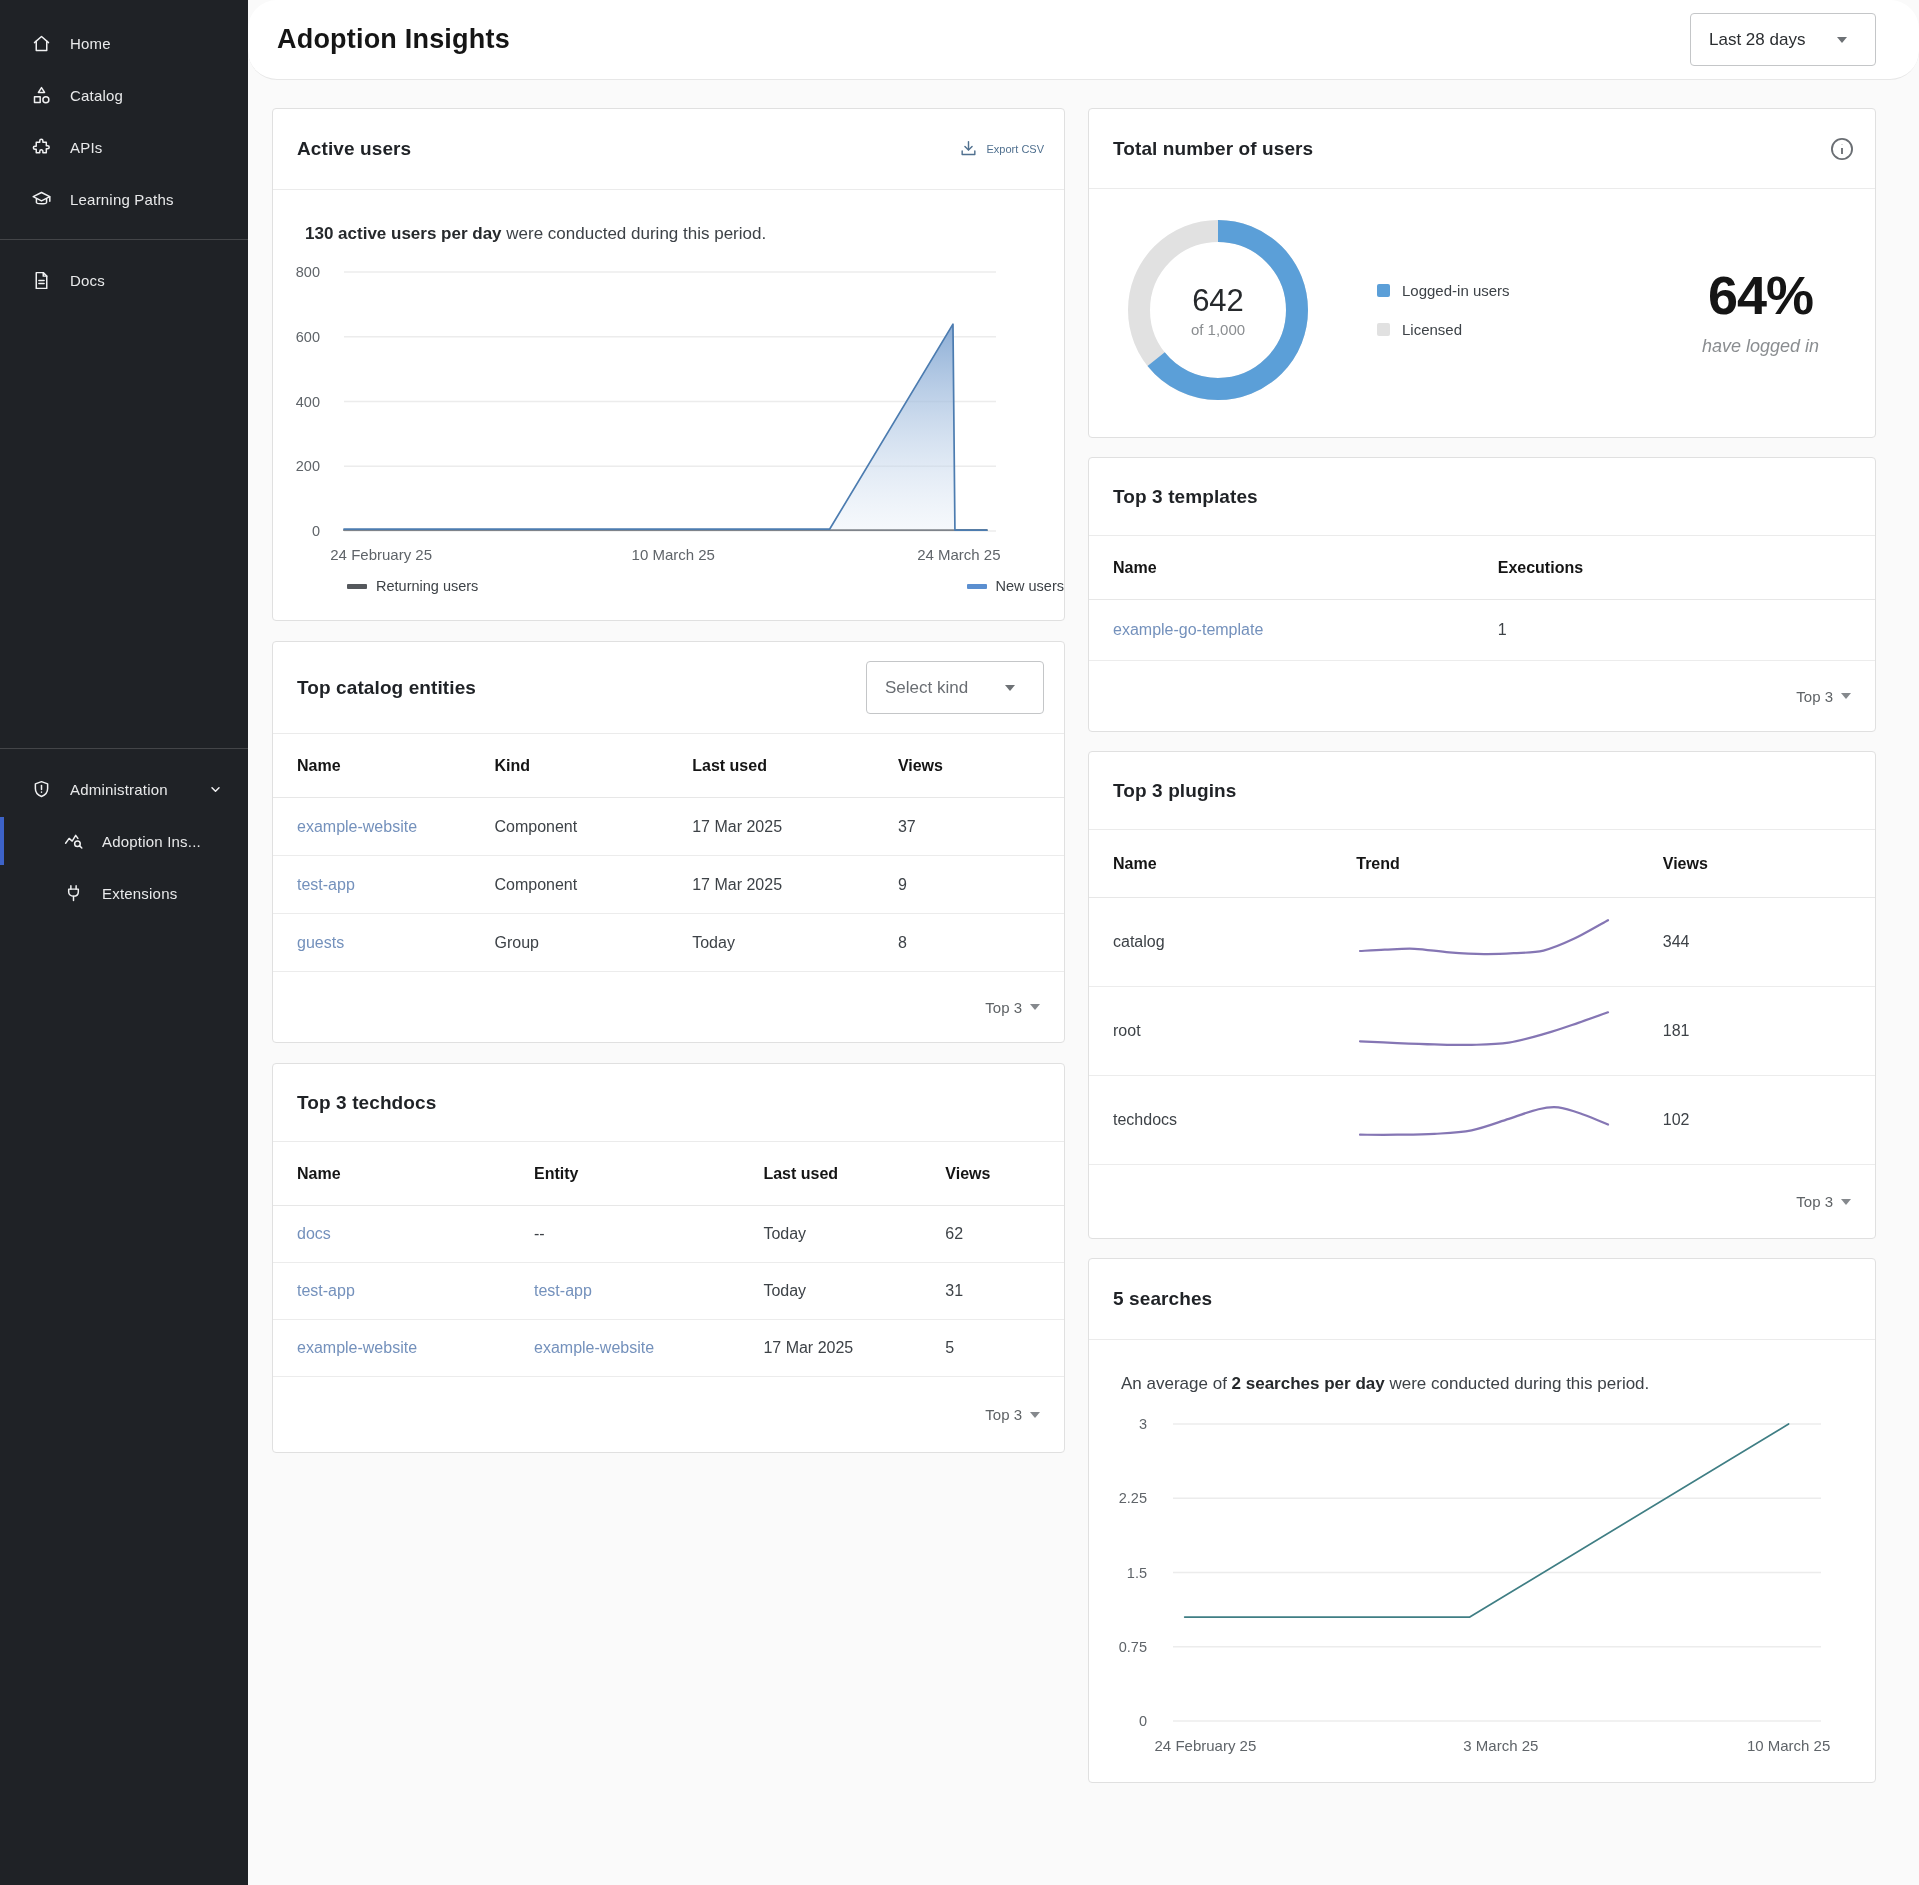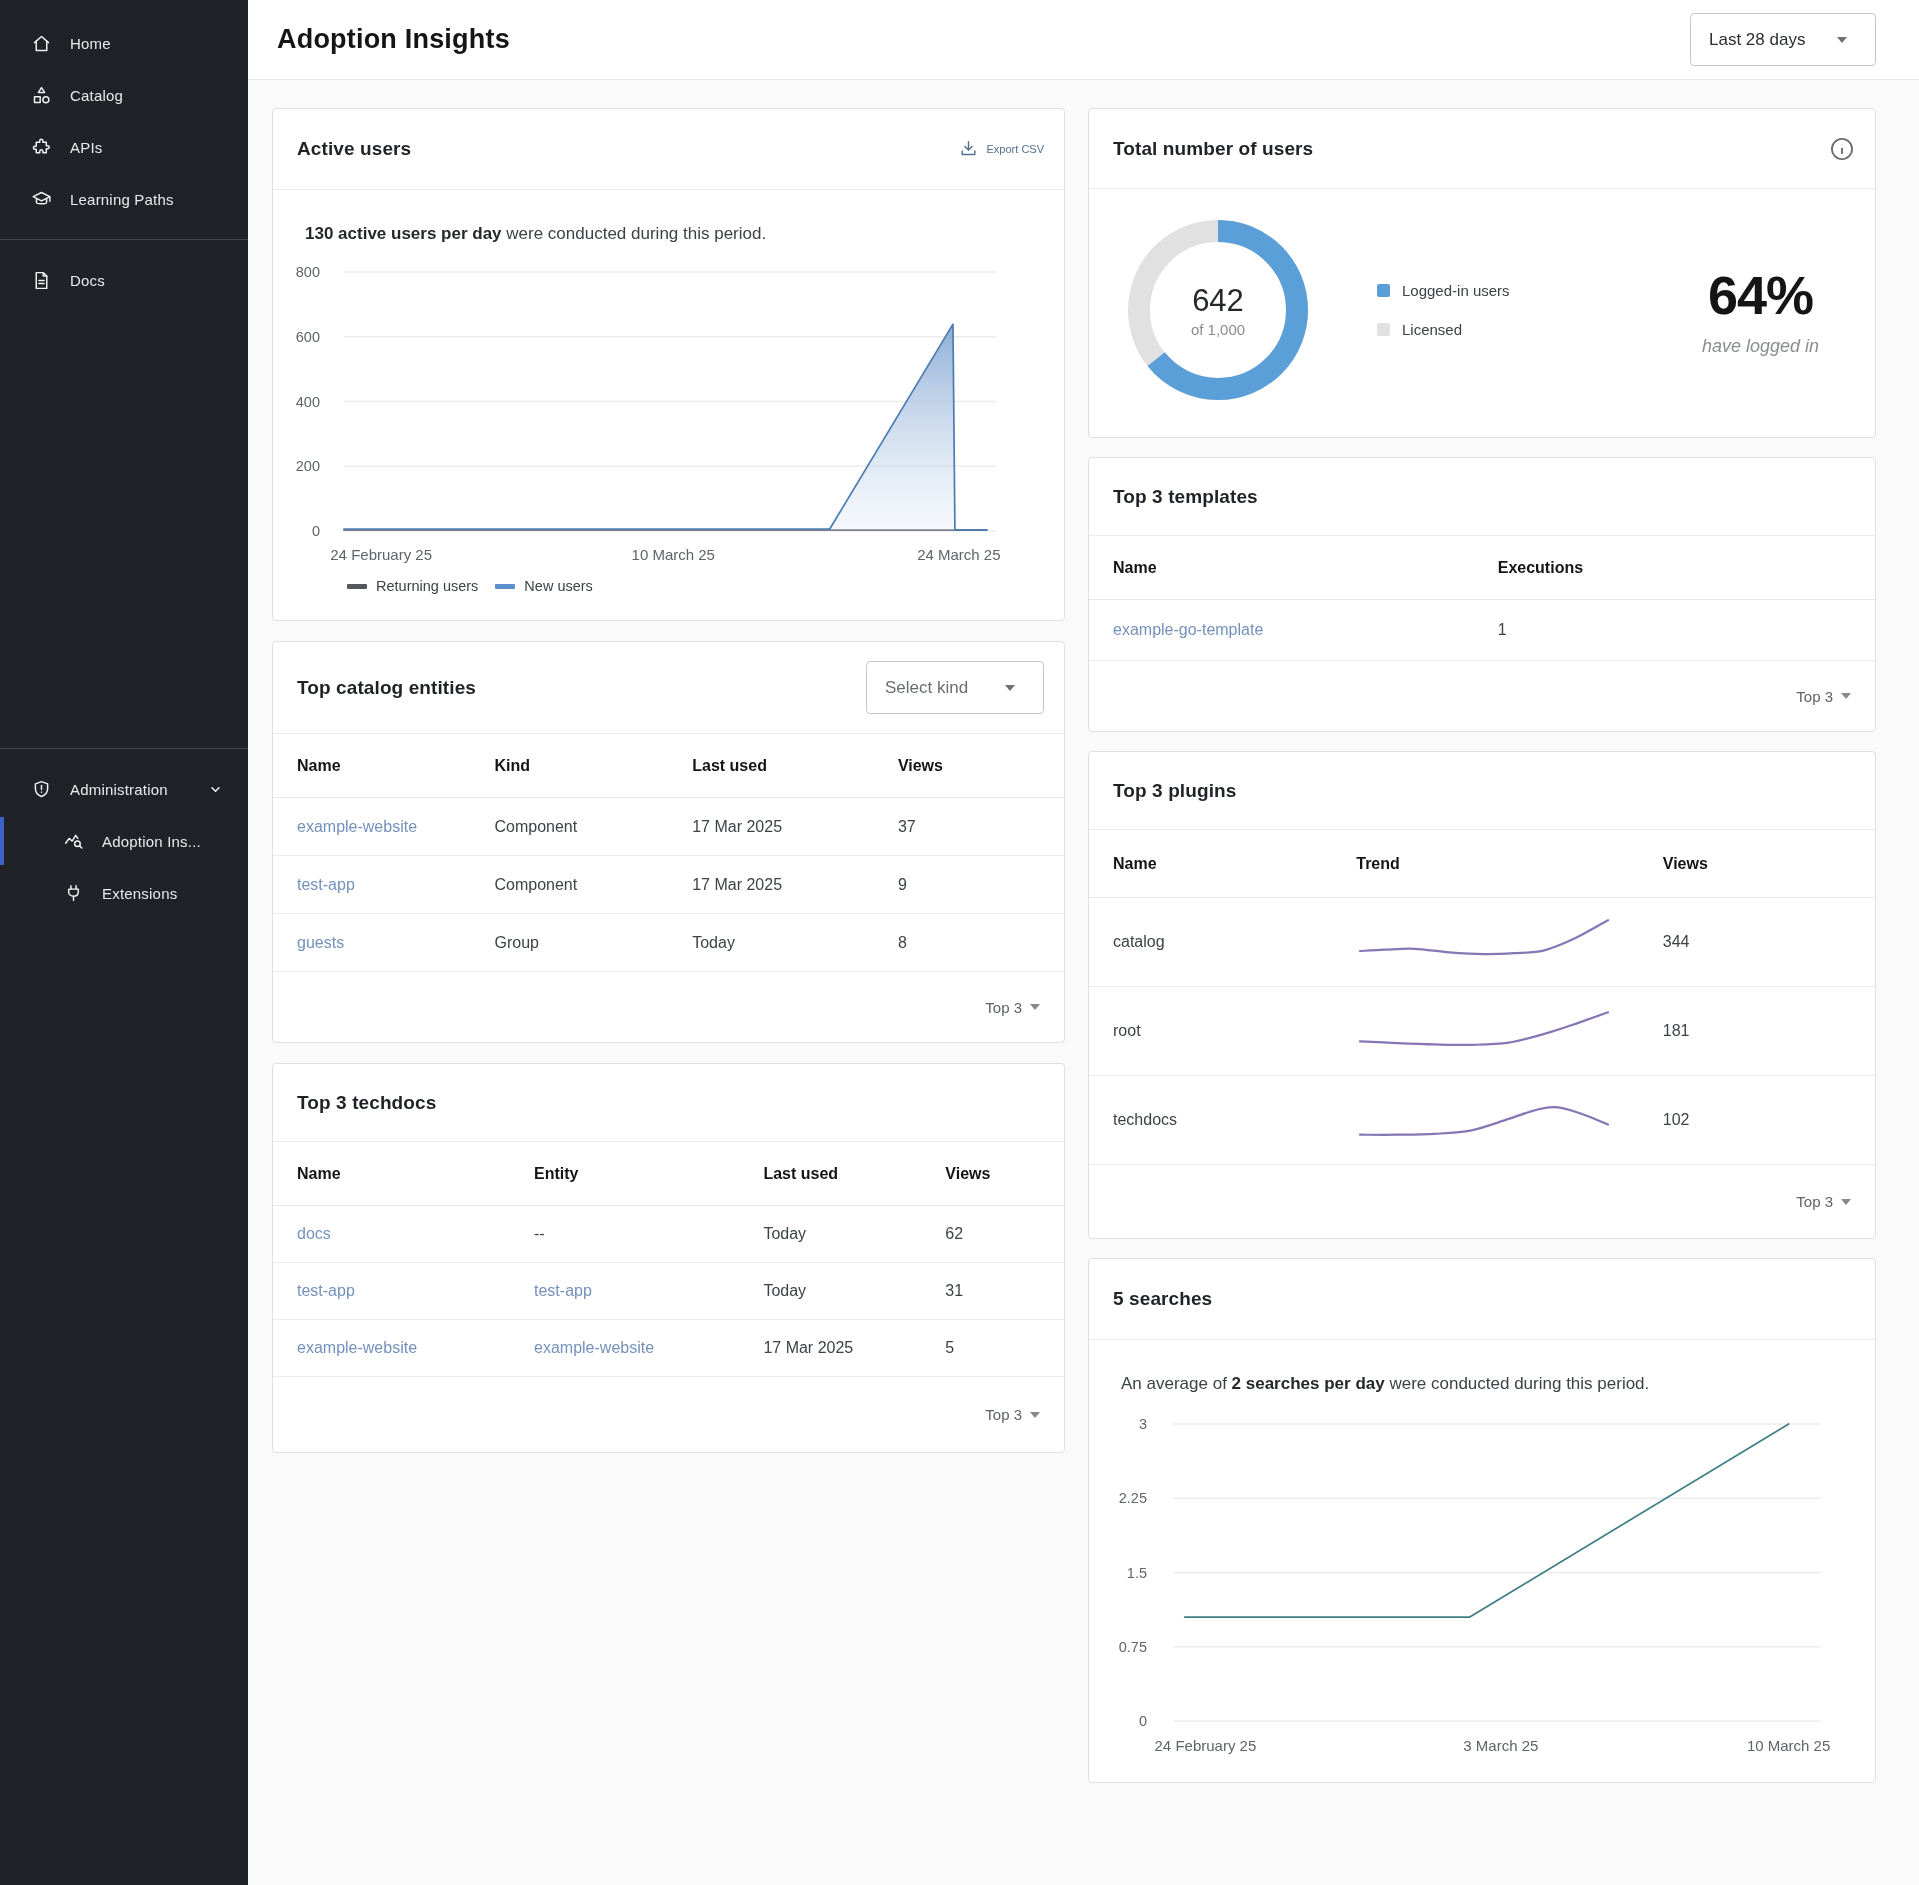--- a/index.html
+++ b/index.html
@@ -13,21 +13,21 @@
   .nav-item svg { width:21px; height:21px; stroke:#f0f1f2; fill:none; stroke-width:1.7; stroke-linecap:round; stroke-linejoin:round; }
   .side-divider { height:1px; background:rgba(255,255,255,.16); margin:14px 0; }
   .side-spacer { height:428px; }
   .nav-item.admin { justify-content:flex-start; padding-right:22px; }
   .nav-item.admin .chev { margin-left:auto; }
   .nav-item.child { padding-left:62px; }
   .nav-item.active::before { content:""; position:absolute; left:0; top:2px; bottom:2px; width:4px; background:var(--accent,#3d63c8); }
 
   
   .main { flex:1; display:flex; flex-direction:column; height:100%; }
-  .topbar { height:80px; background:#fff; border-bottom:1px solid #e7e7e7; display:flex; align-items:center; justify-content:space-between; padding:0 43px 0 29px; }
+  .topbar { height:80px; background:#fff; border-bottom:1px solid #e7e7e7; display:flex; align-items:center; justify-content:space-between; padding:0 43px 0 29px;border-radius:29px; }
   .page-title { font-size:27px; font-weight:700; color:#151515; letter-spacing:.2px; }
   .select-box { height:53px; border:1px solid #c4c6c8; border-radius:4px; background:#fff; display:flex; align-items:center; justify-content:space-between; padding:0 28px 0 18px; font-size:17px; color:#2b2e31; cursor:pointer; }
   .select-box.range { width:186px; }
   .select-box.kind { width:178px; color:#6a6e73; }
   .caret { width:0; height:0; border-left:5px solid transparent; border-right:5px solid transparent; border-top:6px solid #6d7175; display:inline-block; }
 
   .content { padding:28px 43px 40px 24px; display:flex; gap:23px; align-items:flex-start; }
   .col { display:flex; flex-direction:column; }
   .col-left { width:793px; gap:20px; }
   .col-right { width:788px; gap:19px; }
@@ -38,21 +38,21 @@
   .h81 { height:81px; } .h92 { height:92px; } .h78 { height:78px; } .h80 { height:80px; }
 
   .export-btn { display:flex; align-items:center; gap:9px; color:#50708f; font-size:11px; cursor:pointer; background:none; border:none; font-family:inherit; }
   .export-btn svg { stroke:#50708f; fill:none; stroke-width:1.8; stroke-linecap:round; stroke-linejoin:round; }
 
   .summary { padding:34px 0 6px 32px; font-size:17px; color:#3d4247; }
   .summary b { color:#26292c; }
 
   .chart-wrap { padding:6px 0 0 0; }
   svg text { font-family:"Liberation Sans", sans-serif; }
-  .au-legend { display:flex; gap:17px; padding:6px 0 26px 74px; font-size:14.5px; color:#3d4247; align-items:center; }
+  .au-legend { display:flex; gap:30px; padding:6px 0 26px 74px; font-size:14.5px; color:#3d4247; align-items:center;justify-content:space-between; }
   .au-legend .li { display:flex; align-items:center; gap:9px; }
   .sw-line { width:20px; height:5px; border-radius:1px; display:inline-block; }
 
   
   .trow, .thead, .tfoot { display:grid; align-items:center; }
   .thead { font-weight:700; font-size:16px; color:#151515; border-bottom:1px solid #e7e7e7; }
   .trow { font-size:16px; color:#3d4247; border-bottom:1px solid #ececec; }
   .cell:first-child { padding-left:24px; }
   .tfoot { display:flex; justify-content:flex-end; align-items:center; padding-right:24px; }
   .top3 { display:flex; align-items:center; gap:8px; color:#5f6366; font-size:15px; cursor:pointer; }

